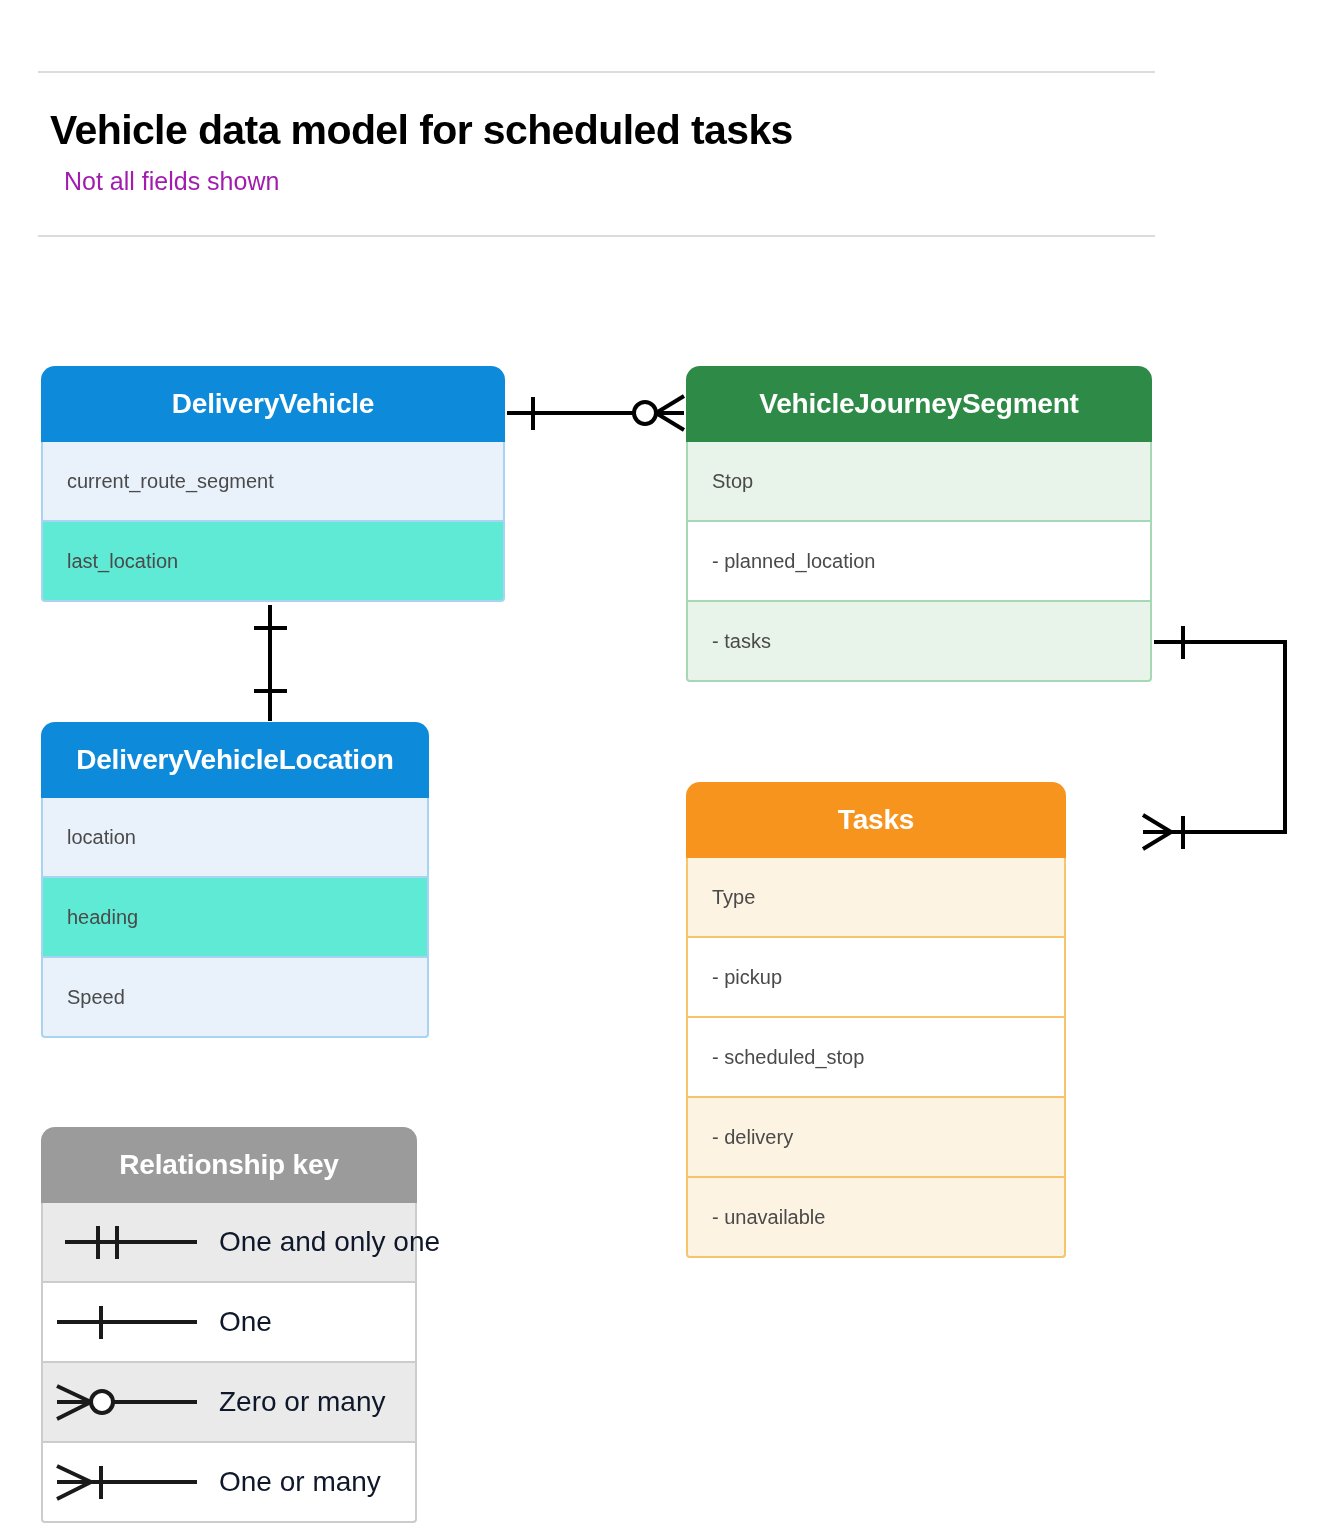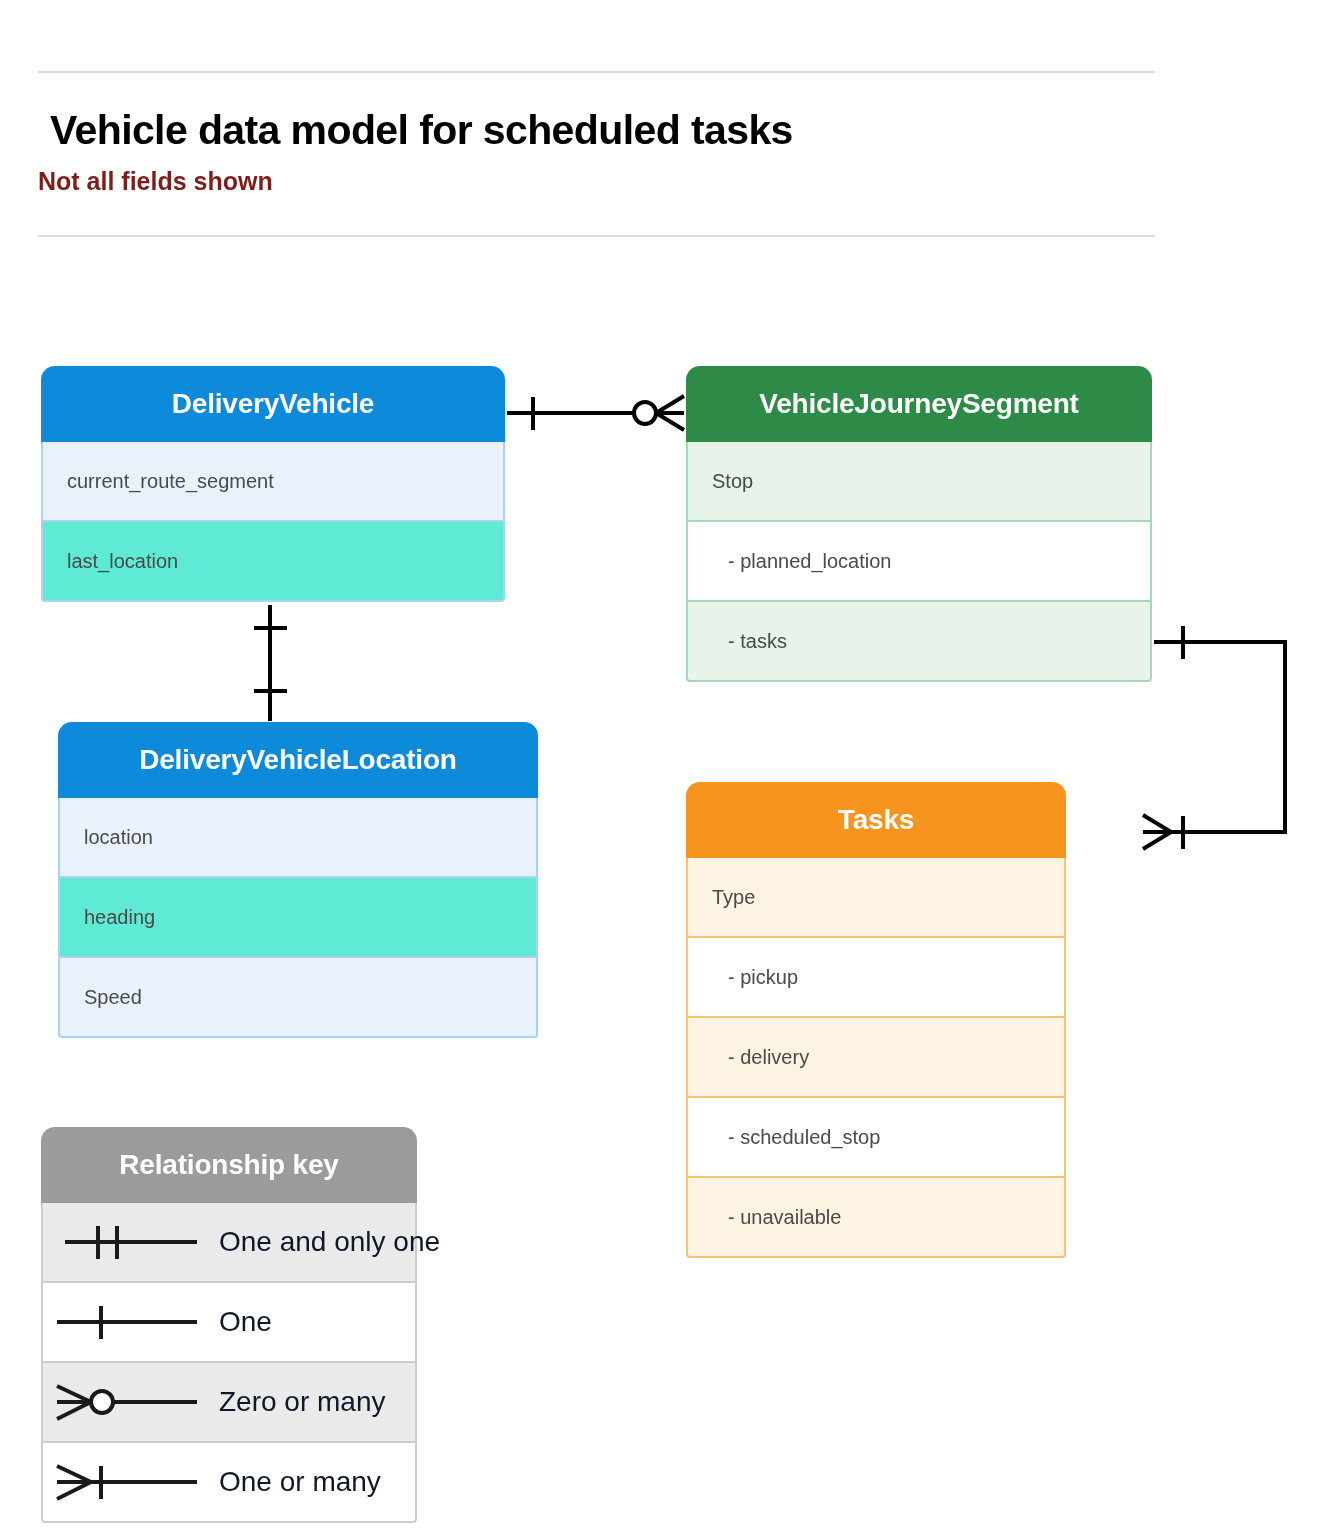--- a/index.html
+++ b/index.html
@@ -18,42 +18,42 @@
   }
   #rule-top { top: 37px; }
   #rule-bottom { top: 201px; }
 
   #page-title {
     position: absolute; left: 50px; top: 73px;
     font-size: 41px; font-weight: bold; color: #000000;
     letter-spacing: -0.6px; white-space: nowrap;
   }
   #page-subtitle {
-    position: absolute; left: 38px; top: 133px;
-    font-size: 25px; font-weight: bold; color: #7f1d1d;
+    position: absolute; left: 64px; top: 133px;
+    font-size: 25px; font-weight: normal; color: #a21caf;
     white-space: nowrap;
   }
 
   
   .entity { position: absolute; }
   .entity-header {
     height: 76px;
     border-radius: 14px 14px 0 0;
     display: flex; align-items: center; justify-content: center;
     color: #ffffff; font-size: 28px; font-weight: bold;
     letter-spacing: -0.2px; white-space: nowrap;
   }
   .entity-row {
     height: 80px;
     display: flex; align-items: center;
     font-size: 20px; color: #4a4a4a;
     border-left: 2px solid; border-right: 2px solid; border-bottom: 2px solid;
     padding-left: 24px; white-space: nowrap;
   }
-  .entity-row.sub { padding-left: 40px; }
+  .entity-row.sub { padding-left: 24px; }
   .entity-row:last-child { border-radius: 0 0 4px 4px; }
 
   
   .theme-blue .entity-header { background: #0d8ad9; }
   .theme-blue .entity-row { border-color: #a8d4f2; }
   .theme-blue .entity-row.alt { background: #e9f2fb; }
   .theme-blue .entity-row.plain { background: #5eead4; }
 
   
   .theme-green .entity-header { background: #2e8b47; }
@@ -69,21 +69,21 @@
 
   
   .theme-gray .entity-header { background: #9b9b9b; }
   .theme-gray .entity-row { border-color: #cccccc; }
   .theme-gray .entity-row.alt { background: #eaeaea; }
   .theme-gray .entity-row.plain { background: #ffffff; }
 
   
   #entity-delivery-vehicle { left: 41px; top: 332px; width: 464px; }
   #entity-vehicle-journey-segment { left: 686px; top: 332px; width: 466px; }
-  #entity-delivery-vehicle-location { left: 58px; top: 688px; width: 480px; }
+  #entity-delivery-vehicle-location { left: 41px; top: 688px; width: 388px; }
   #entity-tasks { left: 686px; top: 748px; width: 380px; }
   #legend-box { left: 41px; top: 1093px; width: 376px; }
 
   
   #legend-box .entity-row {
     padding-left: 0; justify-content: flex-start;
     font-size: 28px; color: #0f172a;
   }
   .legend-symbol {
     width: 176px; flex: 0 0 176px; height: 80px;
@@ -156,22 +156,22 @@
     <div class="entity-header">DeliveryVehicleLocation</div>
     <div class="entity-row alt">location</div>
     <div class="entity-row plain">heading</div>
     <div class="entity-row alt">Speed</div>
   </div>
 
   <div class="entity theme-orange" id="entity-tasks">
     <div class="entity-header">Tasks</div>
     <div class="entity-row alt">Type</div>
     <div class="entity-row plain sub">-  pickup</div>
+    <div class="entity-row plain sub">-  scheduled_stop</div>
     <div class="entity-row alt sub">-  delivery</div>
-    <div class="entity-row plain sub">-  scheduled_stop</div>
     <div class="entity-row alt sub">-  unavailable</div>
   </div>
 
   <div class="entity theme-gray" id="legend-box">
     <div class="entity-header">Relationship key</div>
 
     <div class="entity-row alt">
       <div class="legend-symbol">
         <svg width="176" height="80" viewBox="0 0 176 80" xmlns="http://www.w3.org/2000/svg">
           <g stroke="#1a1a1a" stroke-width="4" fill="none">

